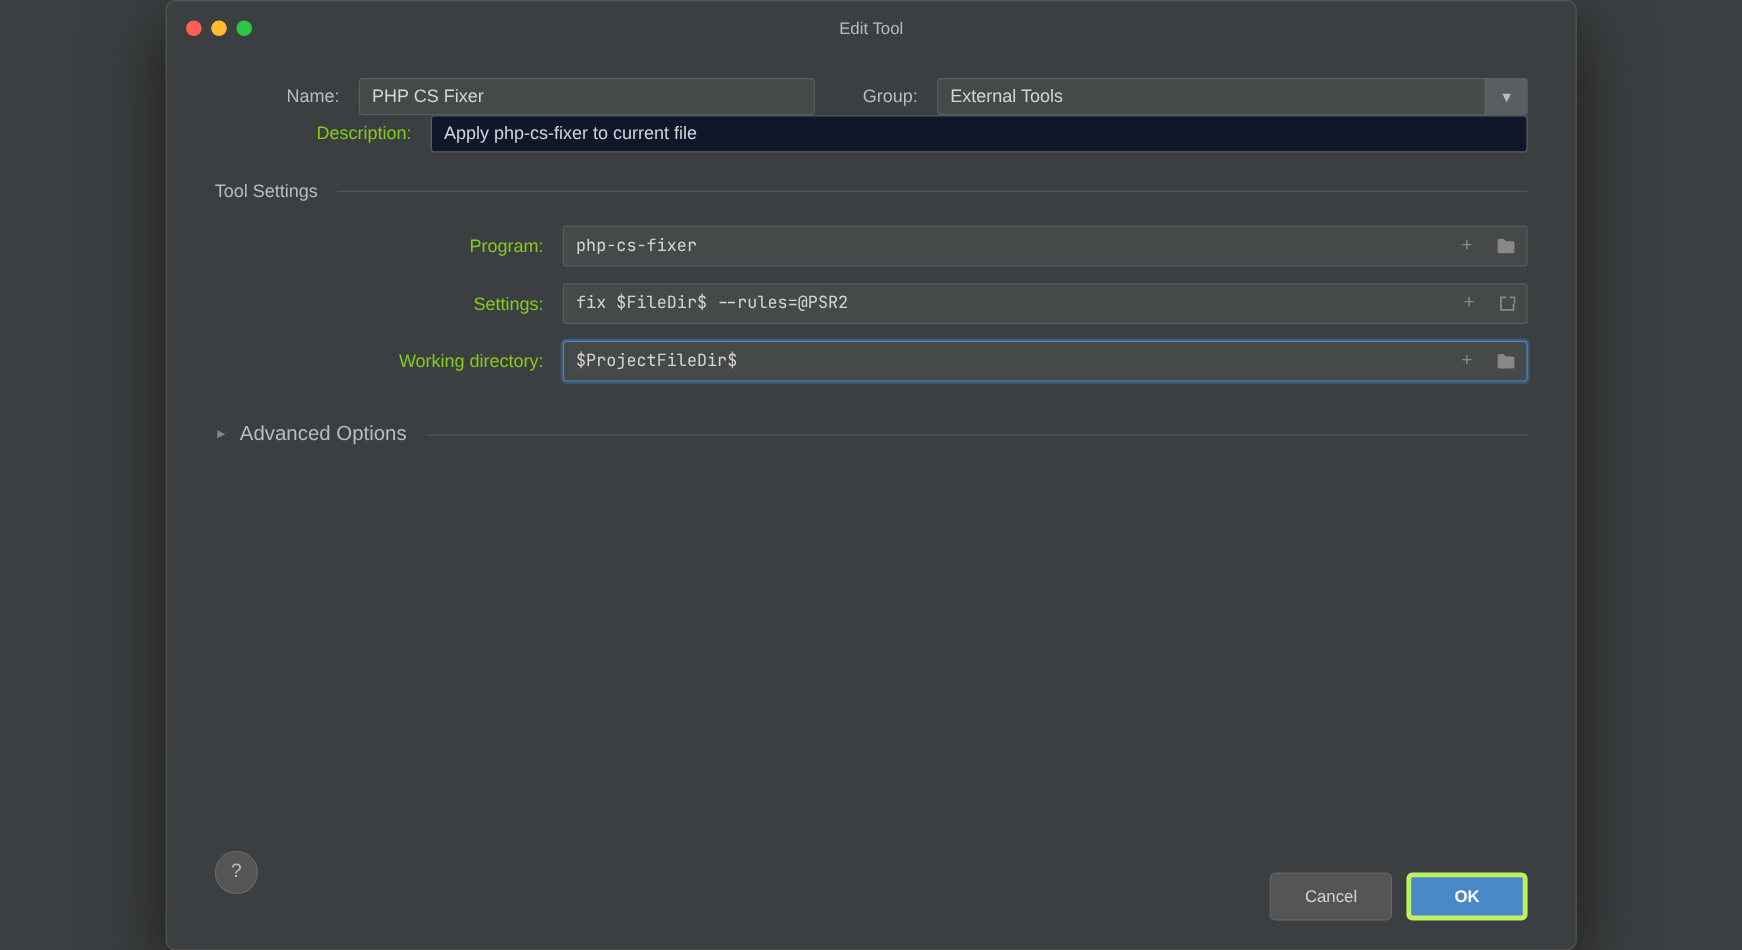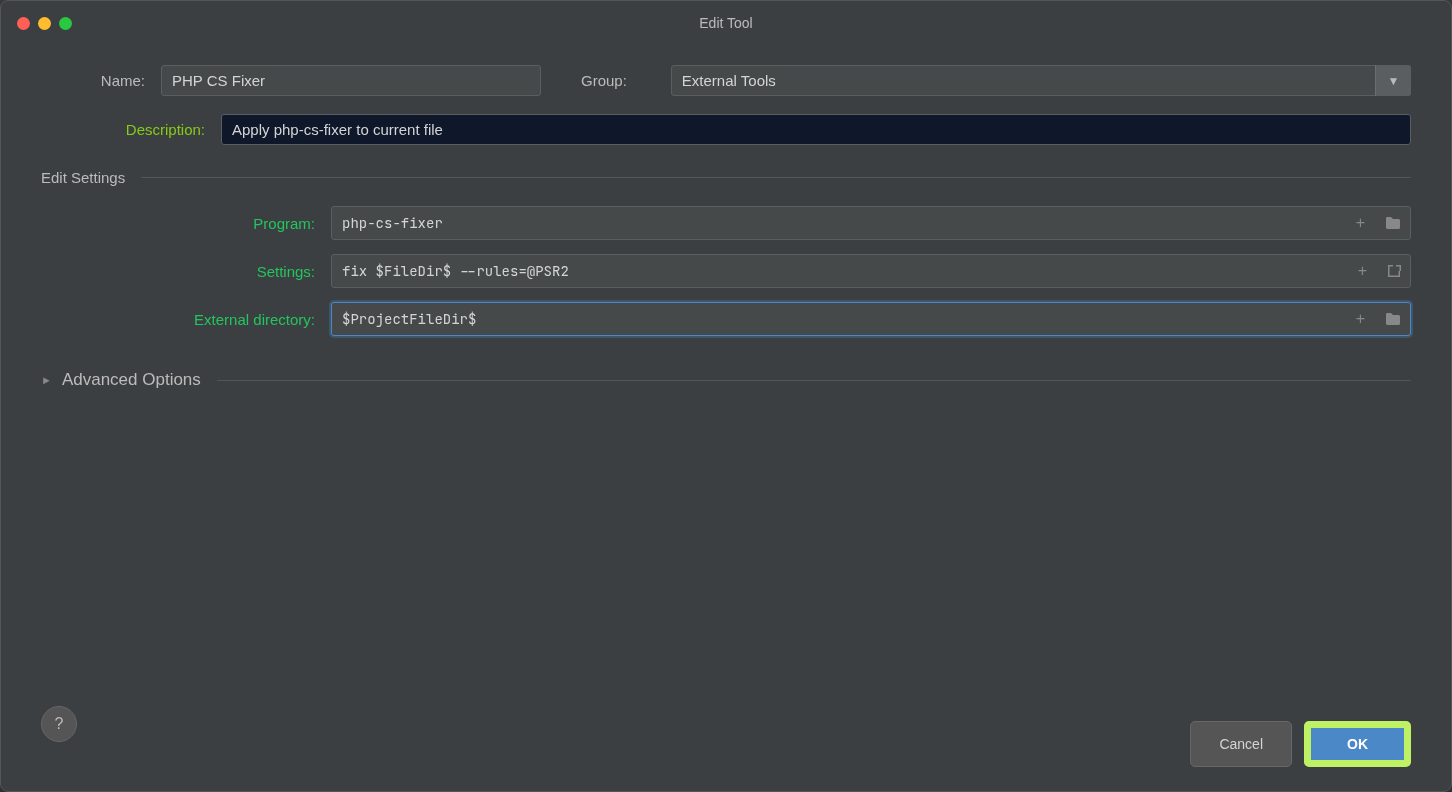--- a/index.html
+++ b/index.html
@@ -14,21 +14,21 @@
       align-items: center;
       justify-content: center;
       min-height: 100vh;
       font-family: -apple-system, BlinkMacSystemFont, "Segoe UI", sans-serif;
     }
 
     .dialog {
       background: #3c3f41;
       border: 1px solid #555;
       border-radius: 8px;
-      width: 1452px;
+      width: 1176px;
       min-height: 792px;
       display: flex;
       flex-direction: column;
       position: relative;
       box-shadow: 0 20px 60px rgba(0,0,0,0.6);
     }
 
     
     .title-bar {
       display: flex;
@@ -91,21 +91,20 @@
       font-size: 15px;
       padding: 6px 10px;
       outline: none;
       flex: 1;
     }
 
     
     .name-group-row {
       display: flex;
       align-items: center;
-      margin-bottom: 18px;
       gap: 0;
     }
 
     .name-section {
       display: flex;
       align-items: center;
       gap: 0;
     }
 
     .name-label {
@@ -125,21 +124,20 @@
       padding: 6px 10px;
       width: 380px;
       outline: none;
     }
 
     .group-section {
       display: flex;
       align-items: center;
       margin-left: 40px;
       flex: 1;
-      gap: 28px;
     }
 
     .group-label {
       color: #bbb;
       font-size: 15px;
       padding-right: 16px;
       white-space: nowrap;
     }
 
     .group-select-wrapper {
@@ -213,21 +211,21 @@
     }
 
     .field-row {
       display: flex;
       align-items: center;
       margin-bottom: 14px;
       padding-left: 40px;
     }
 
     .field-label {
-      color: #22c55e;
+      color: #84cc16;
       font-size: 15px;
       min-width: 250px;
       text-align: right;
       padding-right: 16px;
       flex-shrink: 0;
     }
 
     .field-input-wrapper {
       flex: 1;
       position: relative;
@@ -340,21 +338,21 @@
       border: 1px solid #666;
       border-radius: 5px;
       color: #d4d4d4;
       font-size: 14px;
       padding: 8px 28px;
       cursor: pointer;
     }
 
     .btn-ok {
       background: #4a88c7;
-      border: 7px solid #bef264;
+      border: 4px solid #bef264;
       border-radius: 5px;
       color: #fff;
       font-size: 14px;
       font-weight: 600;
       padding: 8px 36px;
       cursor: pointer;
     }
   </style>
 </head>
 <body>
@@ -388,21 +386,21 @@
         </div>
       </div>
     </div>
 
     <div class="description-row">
       <span class="form-label">Description:</span>
       <input class="form-input" type="text" value="Apply php-cs-fixer to current file" style="">
     </div>
 
     <div class="section-header">
-      <span class="section-title">Edit Settings</span>
+      <span class="section-title">Tool Settings</span>
       <div class="section-divider"></div>
     </div>
 
     <div class="tool-settings">
 
       <div class="field-row">
         <span class="field-label">Program:</span>
         <div class="field-input-wrapper">
           <input class="field-input" type="text" value="php-cs-fixer" style="">
           <div class="field-buttons">
@@ -425,21 +423,21 @@
             <button class="field-btn">
               <svg width="14" height="14" viewBox="0 0 14 14" fill="#888">
                 <path d="M1 1h5v1.5H2.5V7H1V1zm8 0h5v6h-1.5V2.5H9V1zM1 7h1.5v4.5H7V13H1V7zm10.5 4.5V7H13v6H7v-1.5h4.5z"></path>
               </svg>
             </button>
           </div>
         </div>
       </div>
 
       <div class="field-row">
-        <span class="field-label">External directory:</span>
+        <span class="field-label">Working directory:</span>
         <div class="field-input-wrapper">
           <input class="field-input focused" type="text" value="$ProjectFileDir$" style="">
           <div class="field-buttons">
             <button class="field-btn">+</button>
             <button class="field-btn folder-btn">
               <svg width="16" height="14" viewBox="0 0 16 14" fill="#888">
                 <path d="M1 2.5C1 1.7 1.7 1 2.5 1H6l2 2h5.5C14.3 3 15 3.7 15 4.5v7c0 .8-.7 1.5-1.5 1.5h-11C1.7 13 1 12.3 1 11.5V2.5z"></path>
               </svg>
             </button>
           </div>

